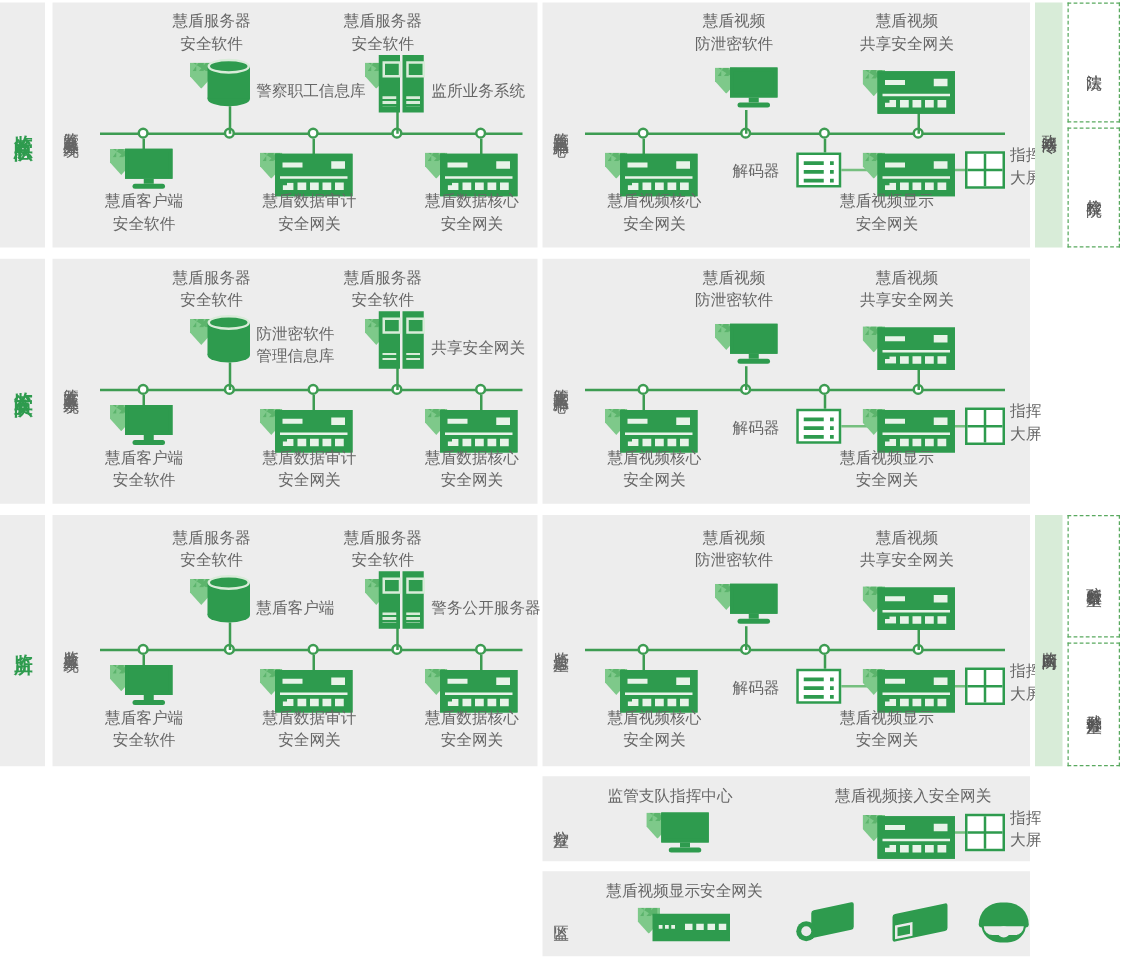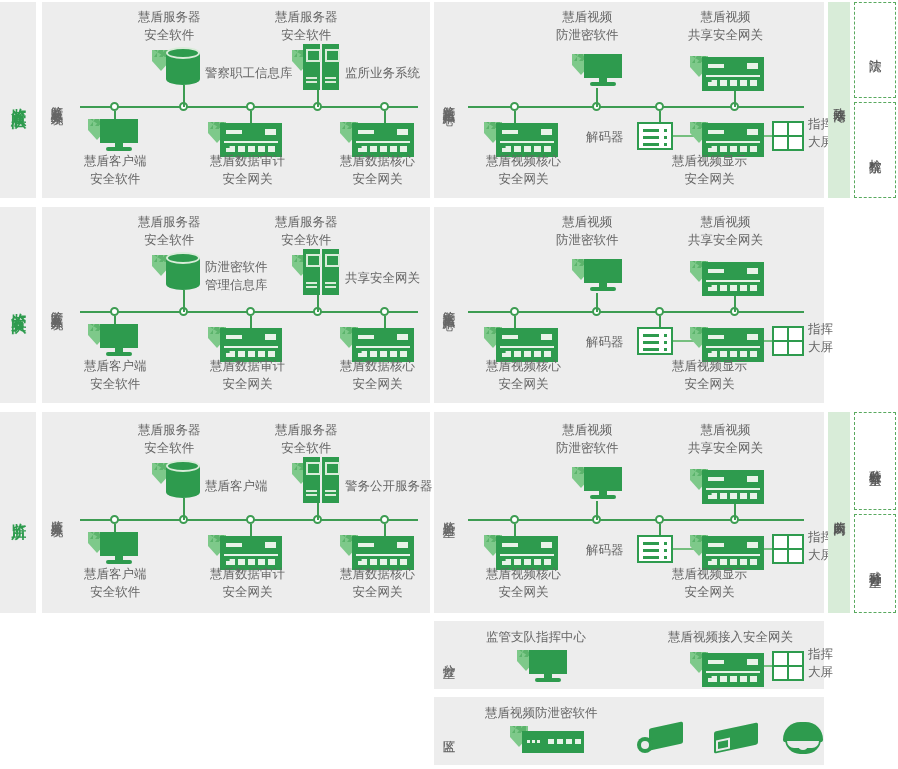--- a/index.html
+++ b/index.html
@@ -797,21 +797,21 @@
   <div class="hlink" style="left:764px; top:665px; width:10px;"></div>
   <div class="wall" style="left:772px; top:651px;"></div>
   <div class="cap l" style="left:808px; top:645px;">
     <div>指挥</div>
     <div>大屏</div>
     </div>
 
   <div class="panel" style="left:434px; top:697px; width:390px; height:68px;"></div>
   <div class="vlabel" style="left:438px; top:705px; width:22px; height:52px;">监区</div>
 
-  <div class="cap" style="left:485px; top:704px;">慧盾视频防泄密软件</div>
+  <div class="cap" style="left:485px; top:704px;">慧盾视频显示安全网关</div>
   <div class="shield" style="left:510px; top:726px;">
       <i></i>
     </div>
   <div class="gwflat" style="left:522px; top:731px;">
     <div class="dots">
         <span></span>
         <span></span>
         <span></span>
       </div>
     <div class="ports">

